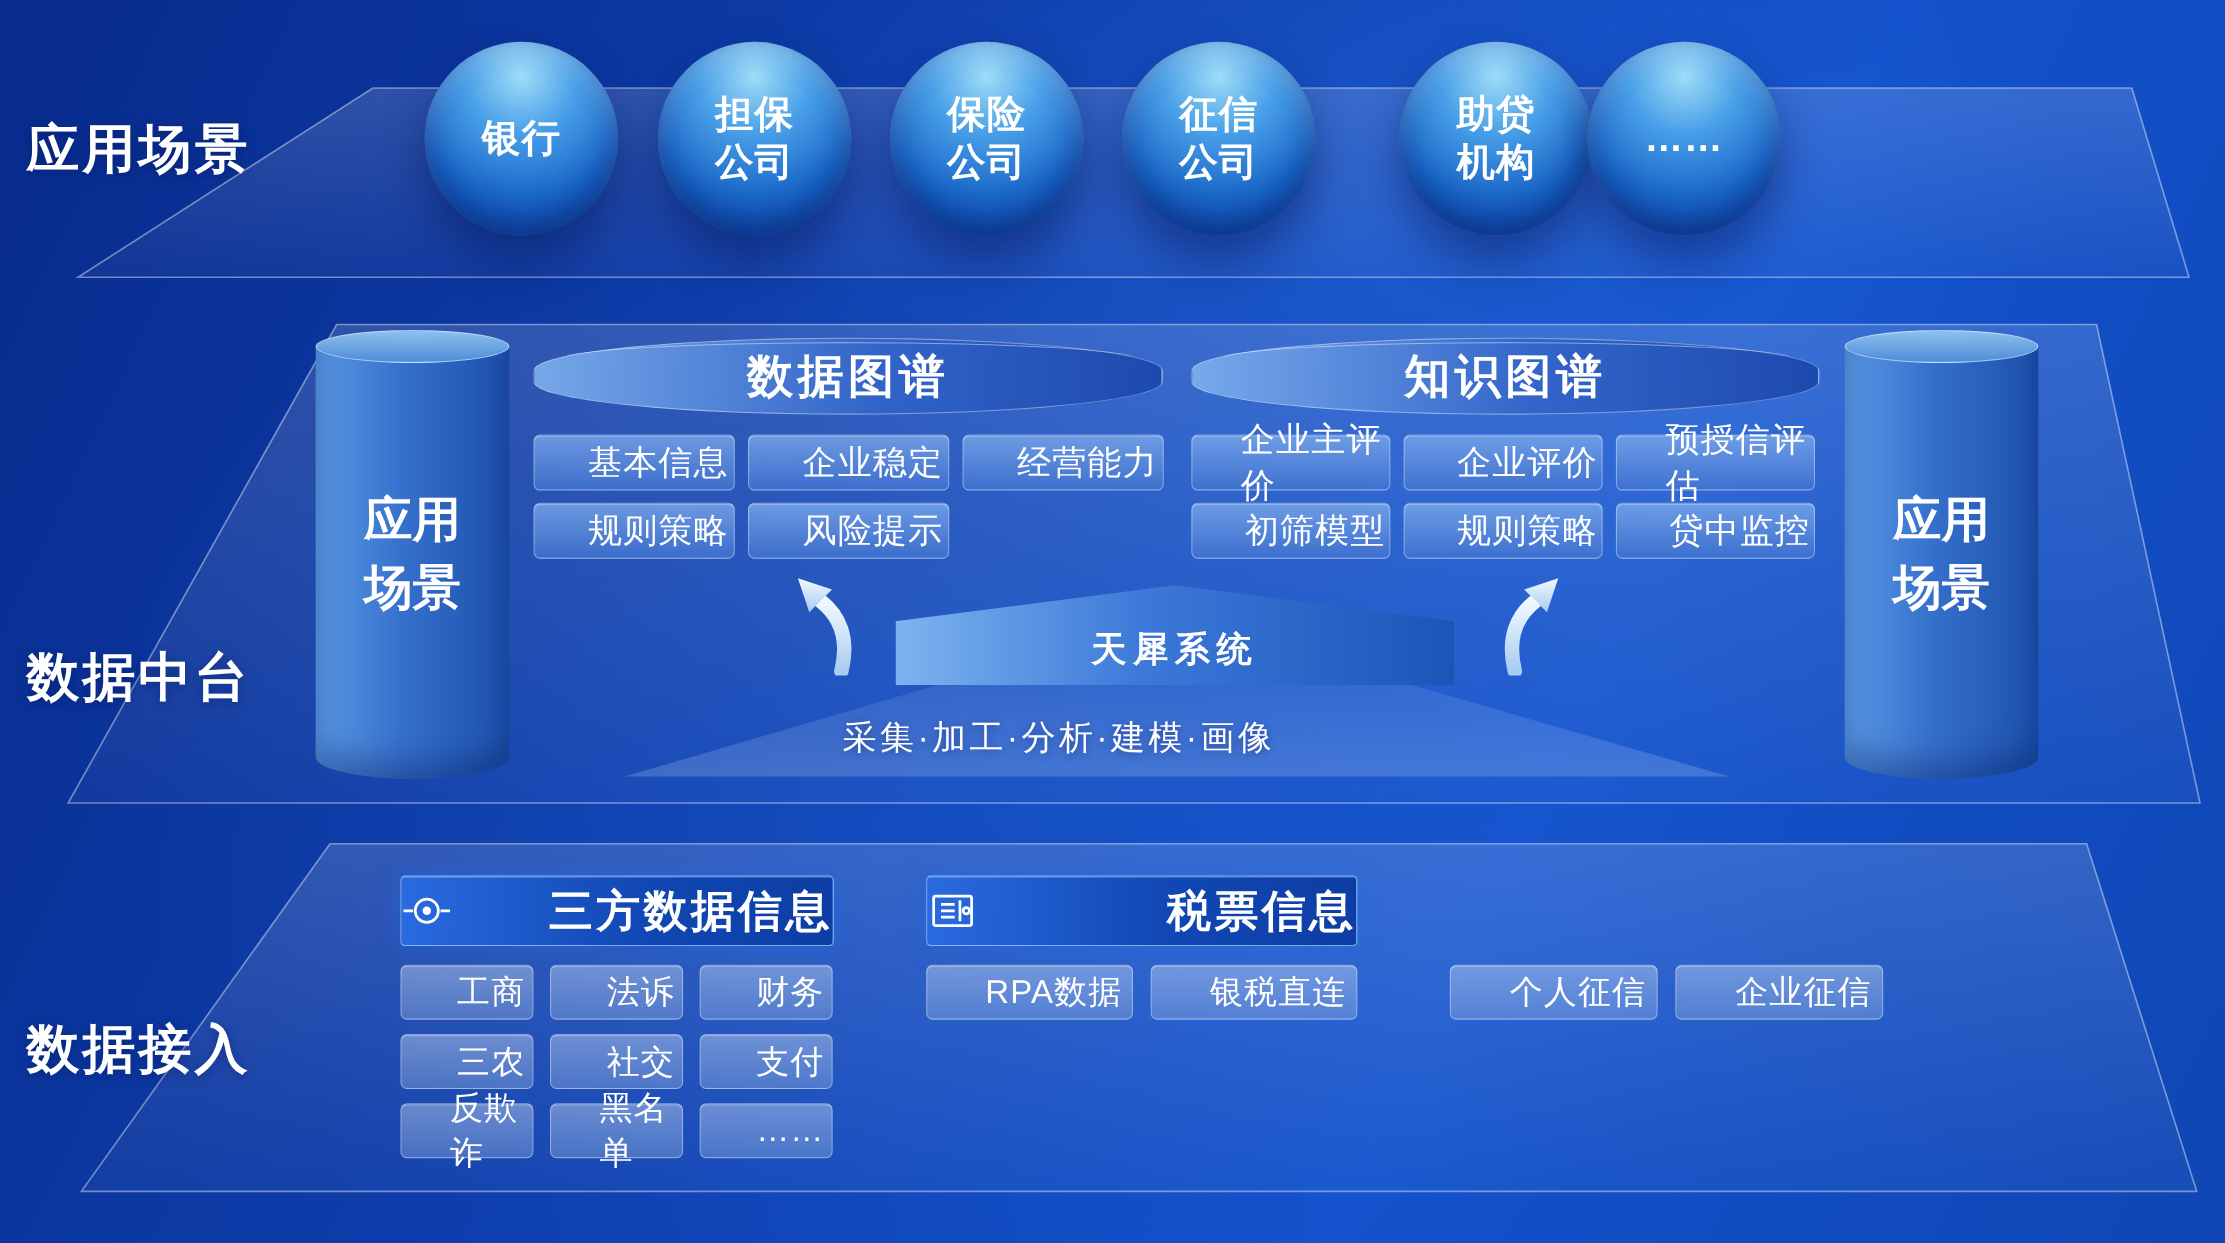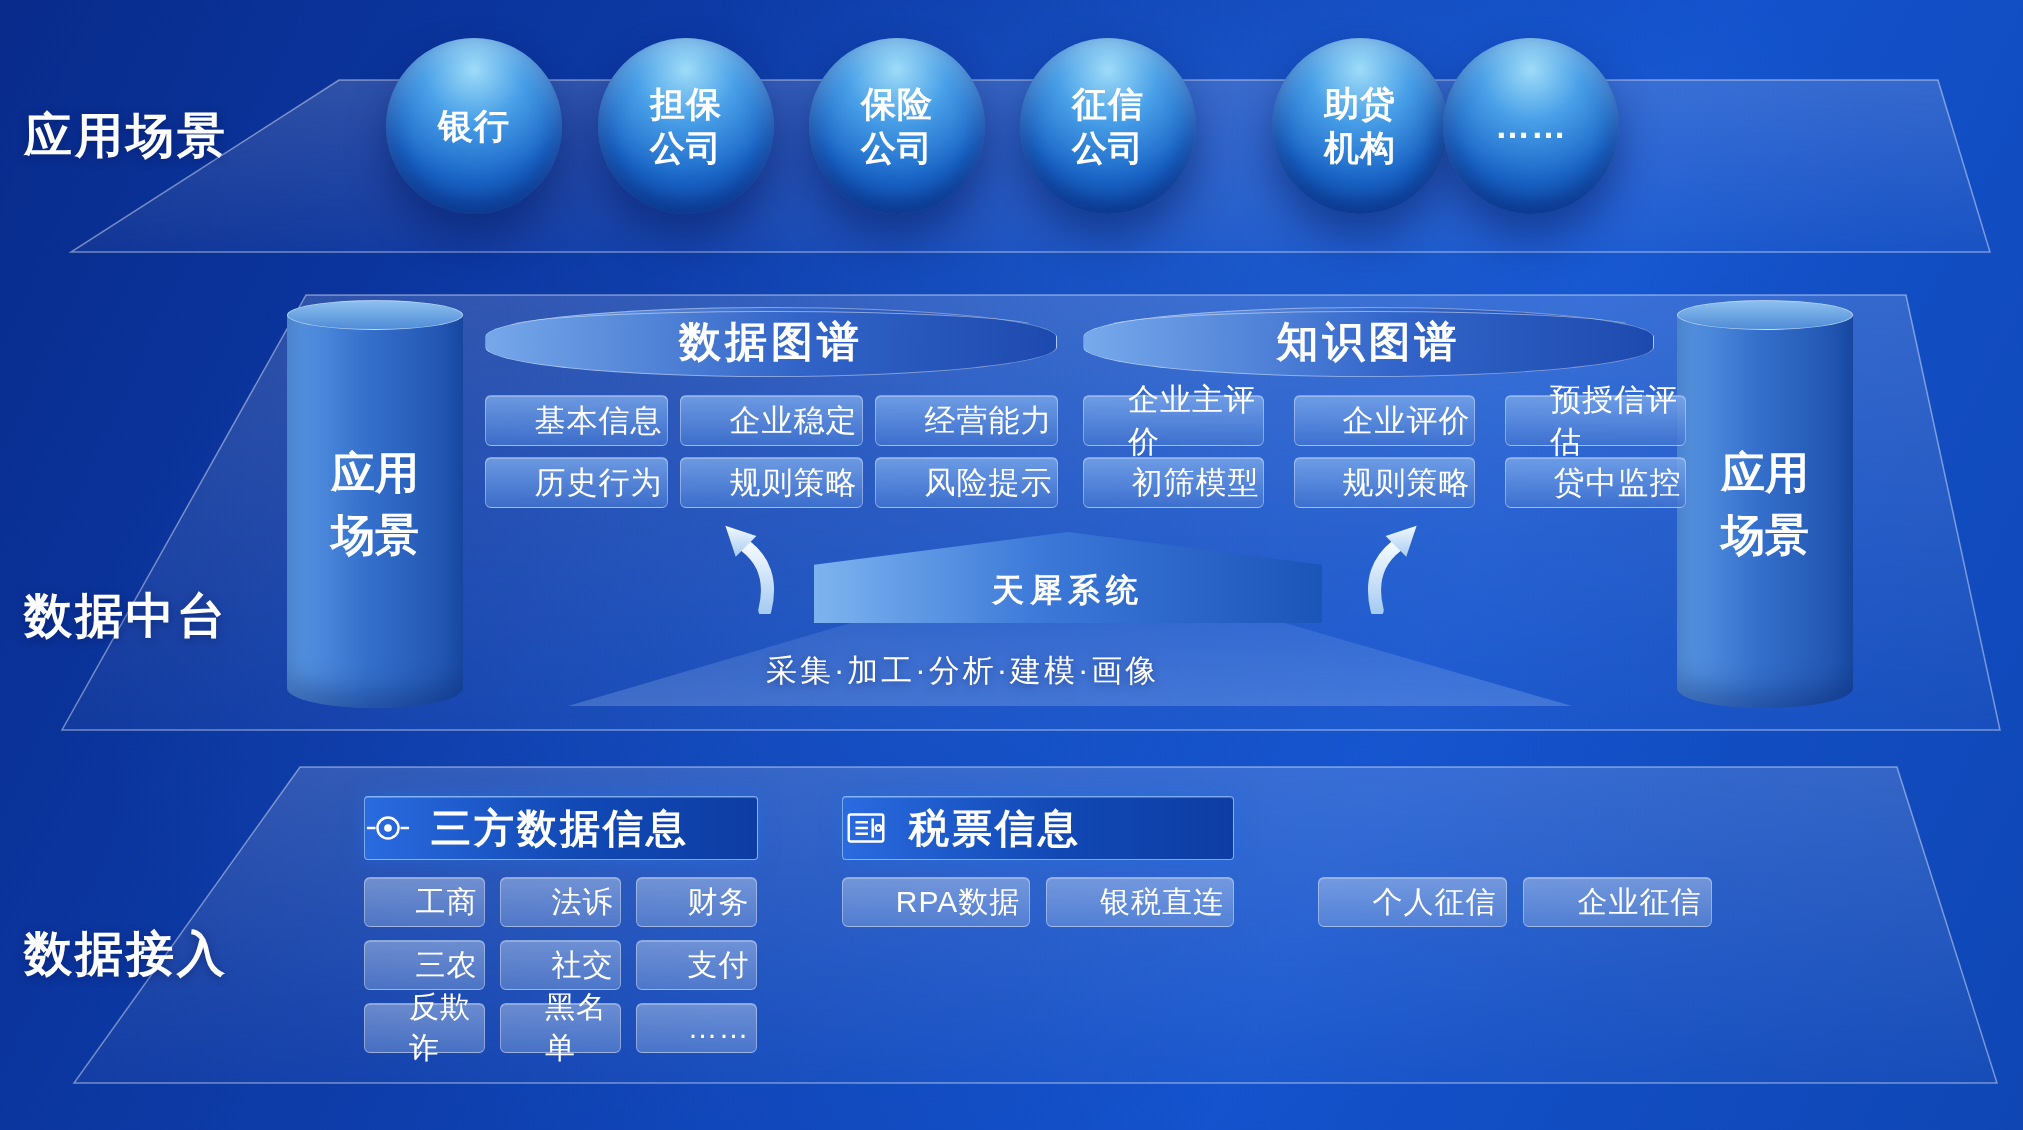--- a/index.html
+++ b/index.html
@@ -51,21 +51,21 @@
     position:absolute;top:3px;left:3%;width:94%;height:32px;border-radius:50%;
     border:1px solid rgba(255,255,255,.45);border-bottom-color:transparent;border-left-color:transparent;border-right-color:transparent;
   }
   .disc-title{
     position:absolute;inset:0;display:flex;align-items:center;justify-content:center;
     font-size:42px;font-weight:700;letter-spacing:4px;
   }
   
   .chip-grid{position:absolute;display:grid;}
   #dg-chips{left:485px;top:395px;grid-template-columns:repeat(3,183px);grid-auto-rows:51px;gap:11px 12px;}
-  #zs-chips{left:1083px;top:395px;grid-template-columns:repeat(3,181px);grid-auto-rows:51px;gap:11px 30px;}
+  #zs-chips{left:1083px;top:395px;grid-template-columns:repeat(3,181px);grid-auto-rows:51px;gap:11px 12px;}
   #sf-chips{left:364px;top:877px;grid-template-columns:repeat(3,121px);grid-auto-rows:50px;gap:13px 15px;}
   #sp-chips{left:842px;top:877px;grid-template-columns:repeat(2,188px);grid-auto-rows:50px;gap:13px 16px;}
   #zx-chips{left:1318px;top:877px;grid-template-columns:repeat(2,189px);grid-auto-rows:50px;gap:13px 16px;}
   .chip{
     display:flex;align-items:center;justify-content:center;font-size:31px;letter-spacing:1px;
     border-radius:6px;border:1px solid rgba(255,255,255,.35);box-sizing:border-box;
     background:linear-gradient(180deg, rgba(125,170,235,.80), rgba(66,116,208,.78));
     box-shadow:inset 0 1px 0 rgba(255,255,255,.28);
     padding-left:44px;
   }
@@ -82,21 +82,21 @@
     font-size:32px;font-weight:700;letter-spacing:6px;
   }
   .subtitle{
     position:absolute;left:766px;top:650px;width:600px;text-align:left;
     font-size:31px;letter-spacing:3px;text-shadow:0 2px 8px rgba(0,10,60,.35);
   }
   .arrow{position:absolute;width:66px;height:94px;}
   .arrow.flip{transform:scaleX(-1);}
   
   .bh{
-    position:absolute;top:796px;height:64px;display:flex;align-items:center;justify-content:flex-start;gap:20px;
+    position:absolute;top:796px;height:64px;display:flex;align-items:center;justify-content:space-between;gap:20px;
     background:linear-gradient(90deg,#2a6be0 0%,#1148b4 55%,#0d3da4 100%);
     border:1px solid rgba(160,205,255,.75);border-radius:4px;box-sizing:border-box;
     box-shadow:0 0 20px rgba(30,110,230,.5), inset 0 1px 0 rgba(255,255,255,.25);
     font-size:40px;font-weight:700;letter-spacing:3px;
   }
   .bh-icon{width:46px;height:46px;flex:0 0 auto;}
 </style>
 </head>
 <body>
 
@@ -152,21 +152,20 @@
   </div>
 
   <div class="disc" style="left:485px;width:572px">
     <div class="disc-rim"></div>
     <div class="disc-title">数据图谱</div>
   </div>
   <div class="chip-grid" id="dg-chips">
     <div class="chip">基本信息</div>
     <div class="chip">企业稳定</div>
     <div class="chip">经营能力</div>
-    <div class="chip">历史行为</div>
     <div class="chip">规则策略</div>
     <div class="chip">风险提示</div>
   </div>
 
   <div class="disc" style="left:1083px;width:571px">
     <div class="disc-rim"></div>
     <div class="disc-title">知识图谱</div>
   </div>
   <div class="chip-grid" id="zs-chips">
     <div class="chip">企业主评价</div>

